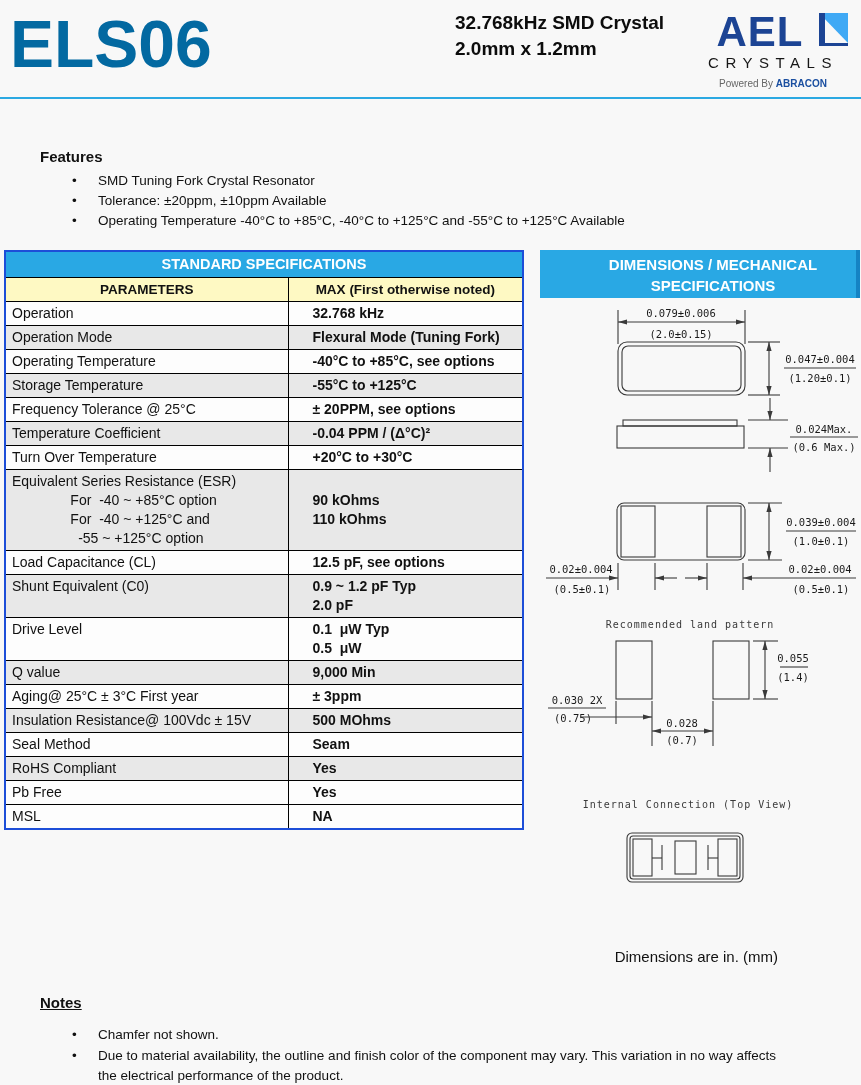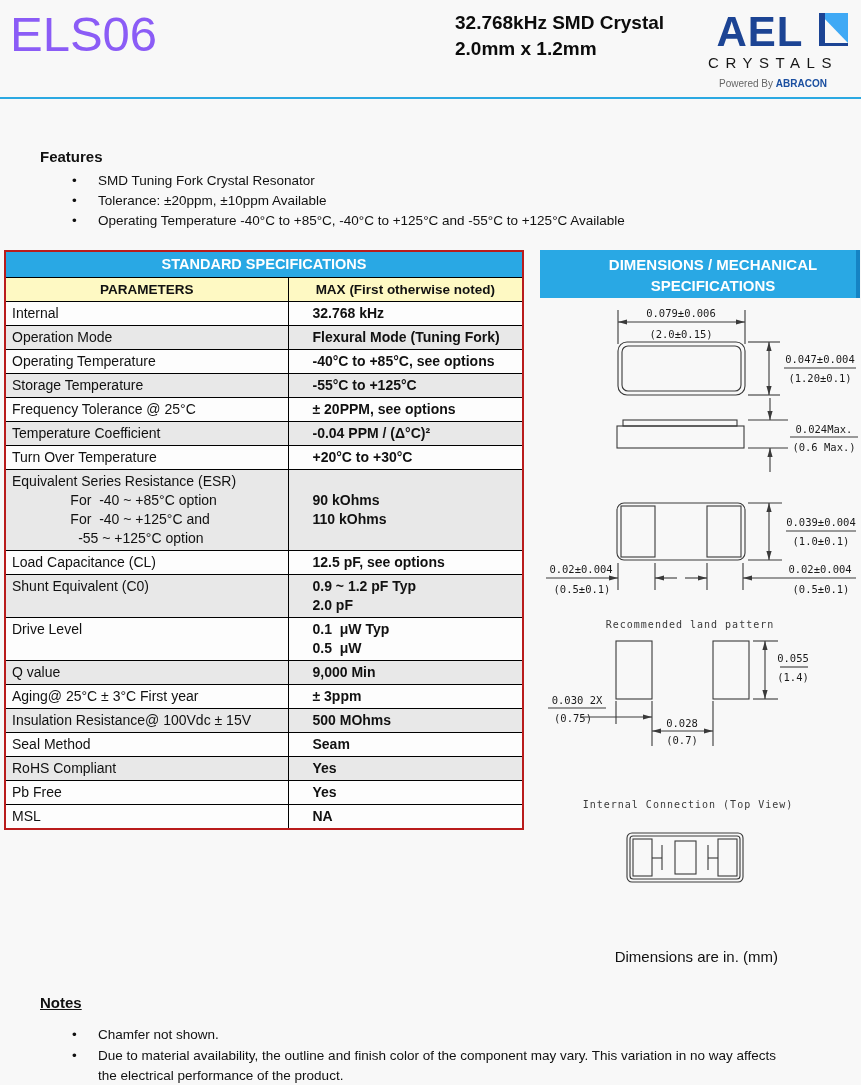--- a/index.html
+++ b/index.html
@@ -1,34 +1,34 @@
 <!DOCTYPE html>
 <html><head>
 <meta charset="utf-8">
 <style>
   html,body{margin:0;padding:0;}
   body{font-family:"Liberation Sans",sans-serif;color:#111;}
   .page{position:relative;width:861px;height:1085px;background:#f8f8f8;overflow:hidden;}
 
   
-  .product-title{position:absolute;left:10px;top:6px;font-size:49px;font-weight:400;letter-spacing:0px;color:#8b5cf6;}
+  .product-title{position:absolute;left:10px;top:6px;font-size:66px;font-weight:700;letter-spacing:0px;color:#0369a1;}
   .subtitle{position:absolute;left:455px;top:10px;font-size:19px;font-weight:700;line-height:26px;color:#0c0c0c;}
   .logo{position:absolute;left:688px;top:6px;width:170px;height:86px;}
   .blue-rule{position:absolute;left:0;top:97px;width:861px;height:2px;background:#2ba9e2;}
 
   
   .features{position:absolute;left:40px;top:148px;width:780px;}
   .features h3{margin:0 0 6px 0;font-size:15px;font-weight:700;}
   .bullet-row{display:flex;font-size:13.5px;line-height:20px;}
   .bullet-row .dot{width:26px;padding-left:32px;flex:none;}
   .bullet-row .txt{flex:1;}
 
   
   .spec-table-wrap{position:absolute;left:4px;top:250px;width:520px;}
-  table.spec{border-collapse:collapse;width:520px;border:2px solid #b91c1c;table-layout:fixed;}
+  table.spec{border-collapse:collapse;width:520px;border:2px solid #1d4ed8;table-layout:fixed;}
   table.spec td,table.spec th{border:1px solid #000;font-size:14px;line-height:19px;padding:2px 4px;}
   .spec .title-row th{background:#29a8e4;color:#fff;font-size:14.5px;font-weight:700;text-align:center;padding:3px 0;}
   .spec .head-row th{background:#fef9c3;font-size:13.5px;font-weight:700;text-align:center;padding:2px 0;}
   .spec td.param{white-space:pre-wrap;vertical-align:top;padding-left:6px;}
   .spec td.value{white-space:pre-wrap;vertical-align:middle;font-weight:700;padding-left:24px;}
   .spec tr.shaded td{background:#e8e8e8;}
   .spec tr:not(.shaded) td{background:#fdfdfd;}
 
   
   .dim-header{position:absolute;left:540px;top:250px;width:320px;height:48px;background:#29a8e4;
@@ -99,21 +99,21 @@
         <tr class="title-row">
           <th colspan="2">STANDARD SPECIFICATIONS</th>
         </tr>
         <tr class="head-row">
           <th>PARAMETERS</th>
           <th>MAX (First otherwise noted)</th>
         </tr>
       </thead>
       <tbody>
           <tr>
-            <td class="param">Internal</td>
+            <td class="param">Operation</td>
             <td class="value">32.768 kHz</td>
           </tr>
           <tr class="shaded">
             <td class="param">Operation Mode</td>
             <td class="value">Flexural Mode (Tuning Fork)</td>
           </tr>
           <tr>
             <td class="param">Operating Temperature</td>
             <td class="value">-40°C to +85°C, see options</td>
           </tr>

